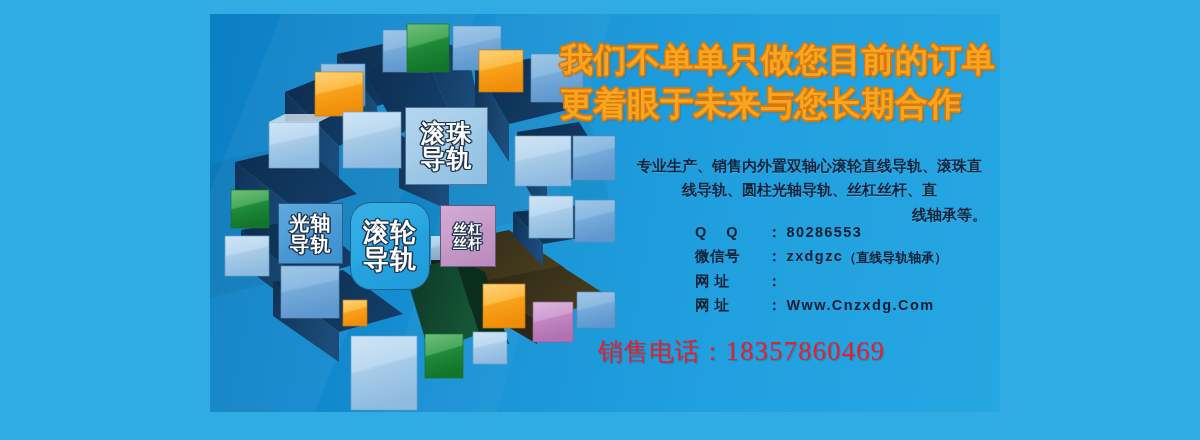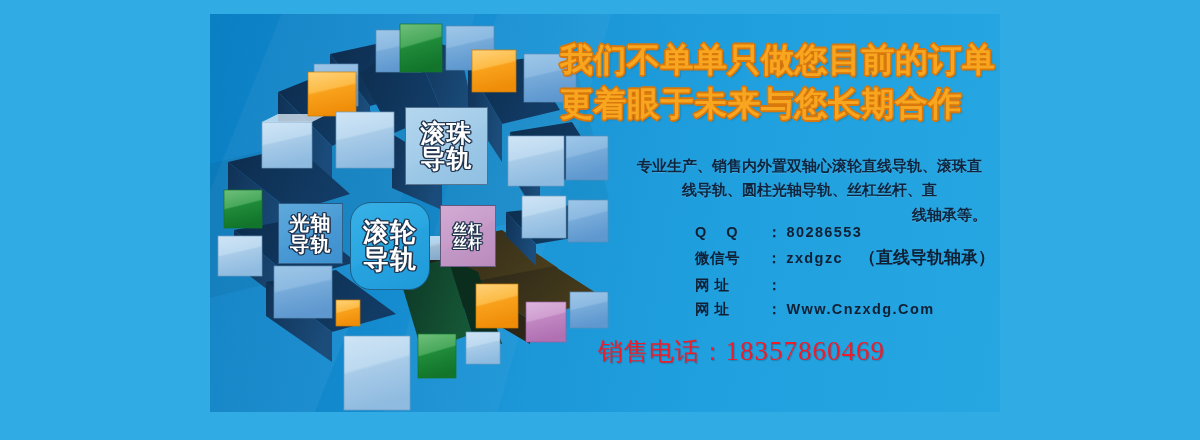--- a/index.html
+++ b/index.html
@@ -43,20 +43,21 @@
   .streak-b { left: 330px;  top: -150px; width: 110px; height: 650px; transform: rotate(16deg); background: rgba(255,255,255,0.035); }
   .streak-c { left: -40px;  top: 160px;  width: 420px; height: 130px; transform: rotate(-14deg); background: rgba(0,0,0,0.05); }
 
   
   .graphic {
     position: absolute;
     left: 0px;
     top: 0px;
     width: 400px;
     height: 352px;
+    padding-left: 7px;
   }
   .graphic svg { display: block; }
 
   
   .label-cube {
     position: absolute;
     box-sizing: border-box;
     border: 1px solid rgba(20,40,70,0.55);
     display: flex;
     flex-direction: column;
@@ -146,39 +147,39 @@
     left: 135px;
     top: 207px;
     width: 300px;
     color: #101f33;
     font-size: 14.5px;
     font-weight: 700;
     line-height: 1.55;
   }
   .contact-row {
     display: flex;
-    align-items: center;
+    align-items: flex-end;
     white-space: nowrap;
     margin-bottom: 2px;
   }
   .contact-key {
     display: inline-block;
     width: 72px;
     letter-spacing: 0.5px;
   }
   .contact-key.wide-sp { letter-spacing: 8px; }
   .contact-colon { margin-right: 5px; }
   .contact-val {
     font-family: "Liberation Sans", "DejaVu Sans", sans-serif;
     letter-spacing: 1.4px;
   }
   .contact-note {
-    font-size: 17px;
+    font-size: 13px;
     letter-spacing: 0;
-    margin-left: 16px;
+    margin-left: 0;
   }
 
   .phone {
     position: absolute;
     left: 38px;
     top: 306px;
     width: 400px;
     white-space: nowrap;
     color: #ee1c2a;
     font-weight: 400;

